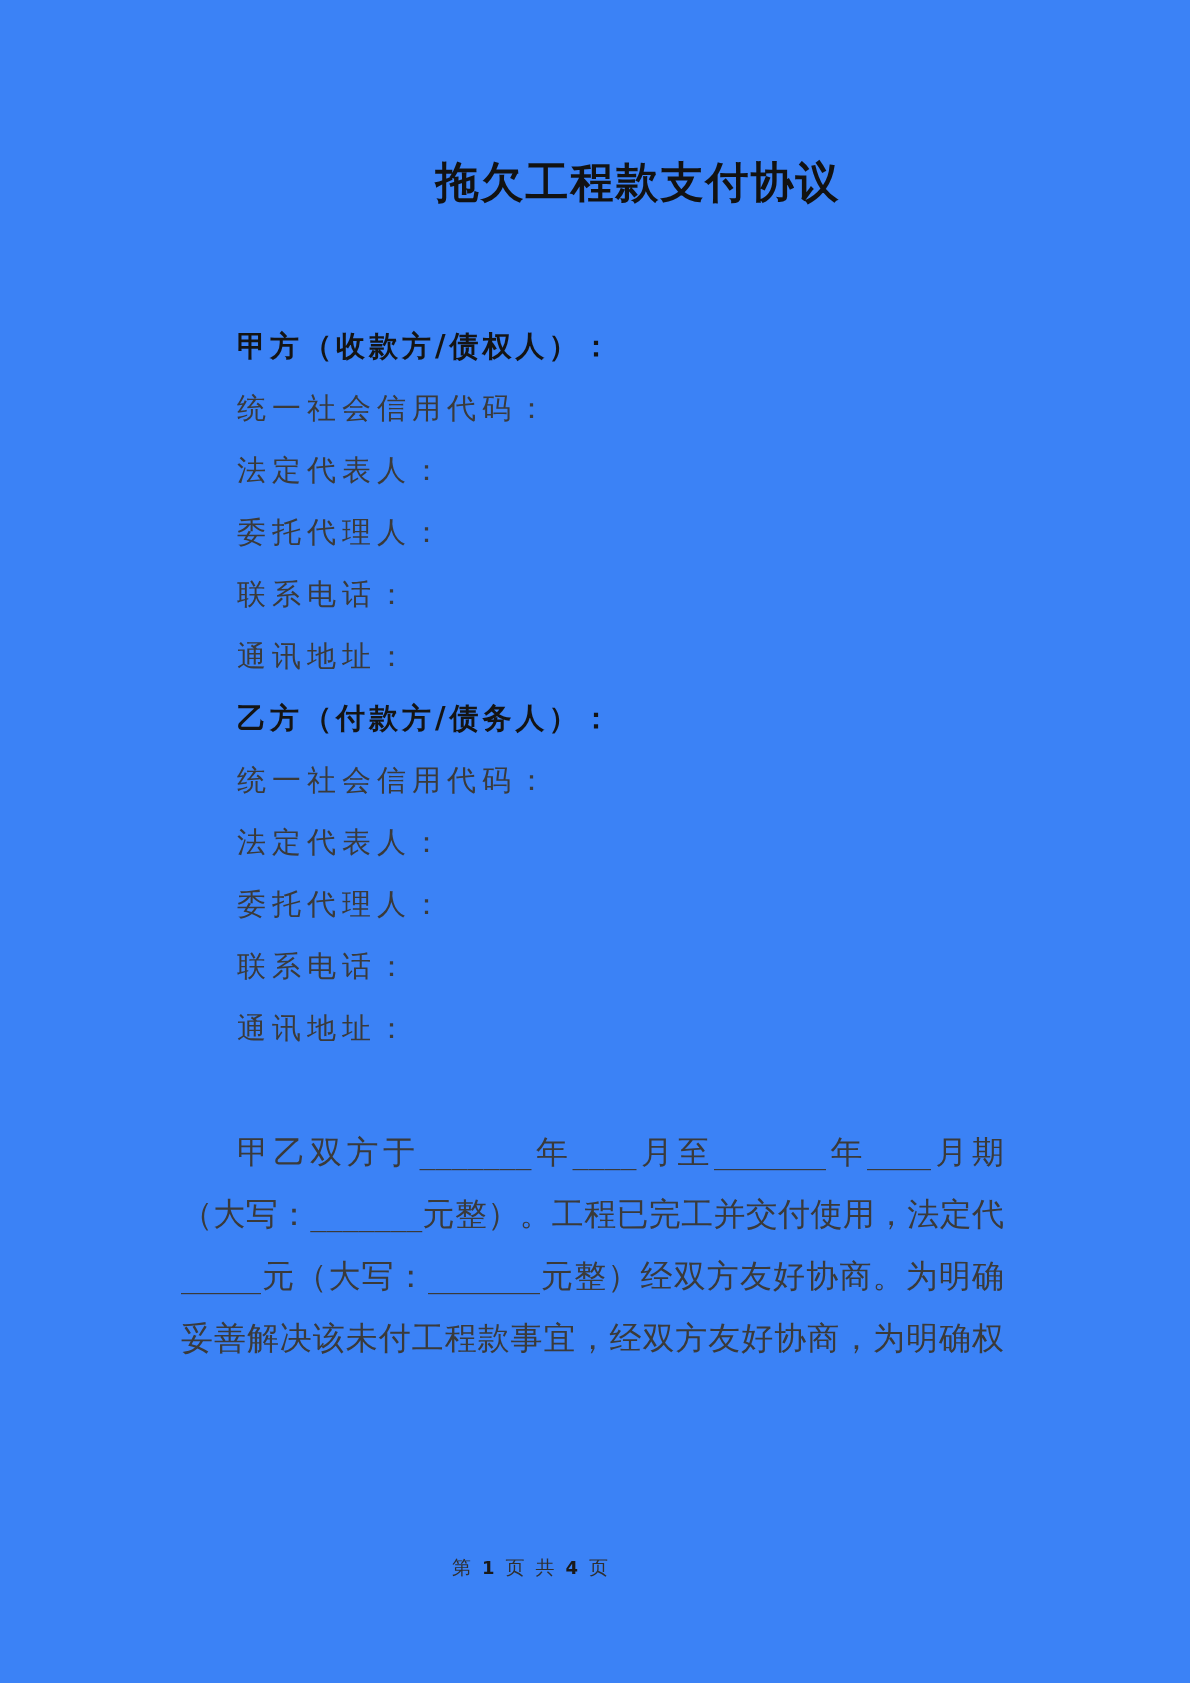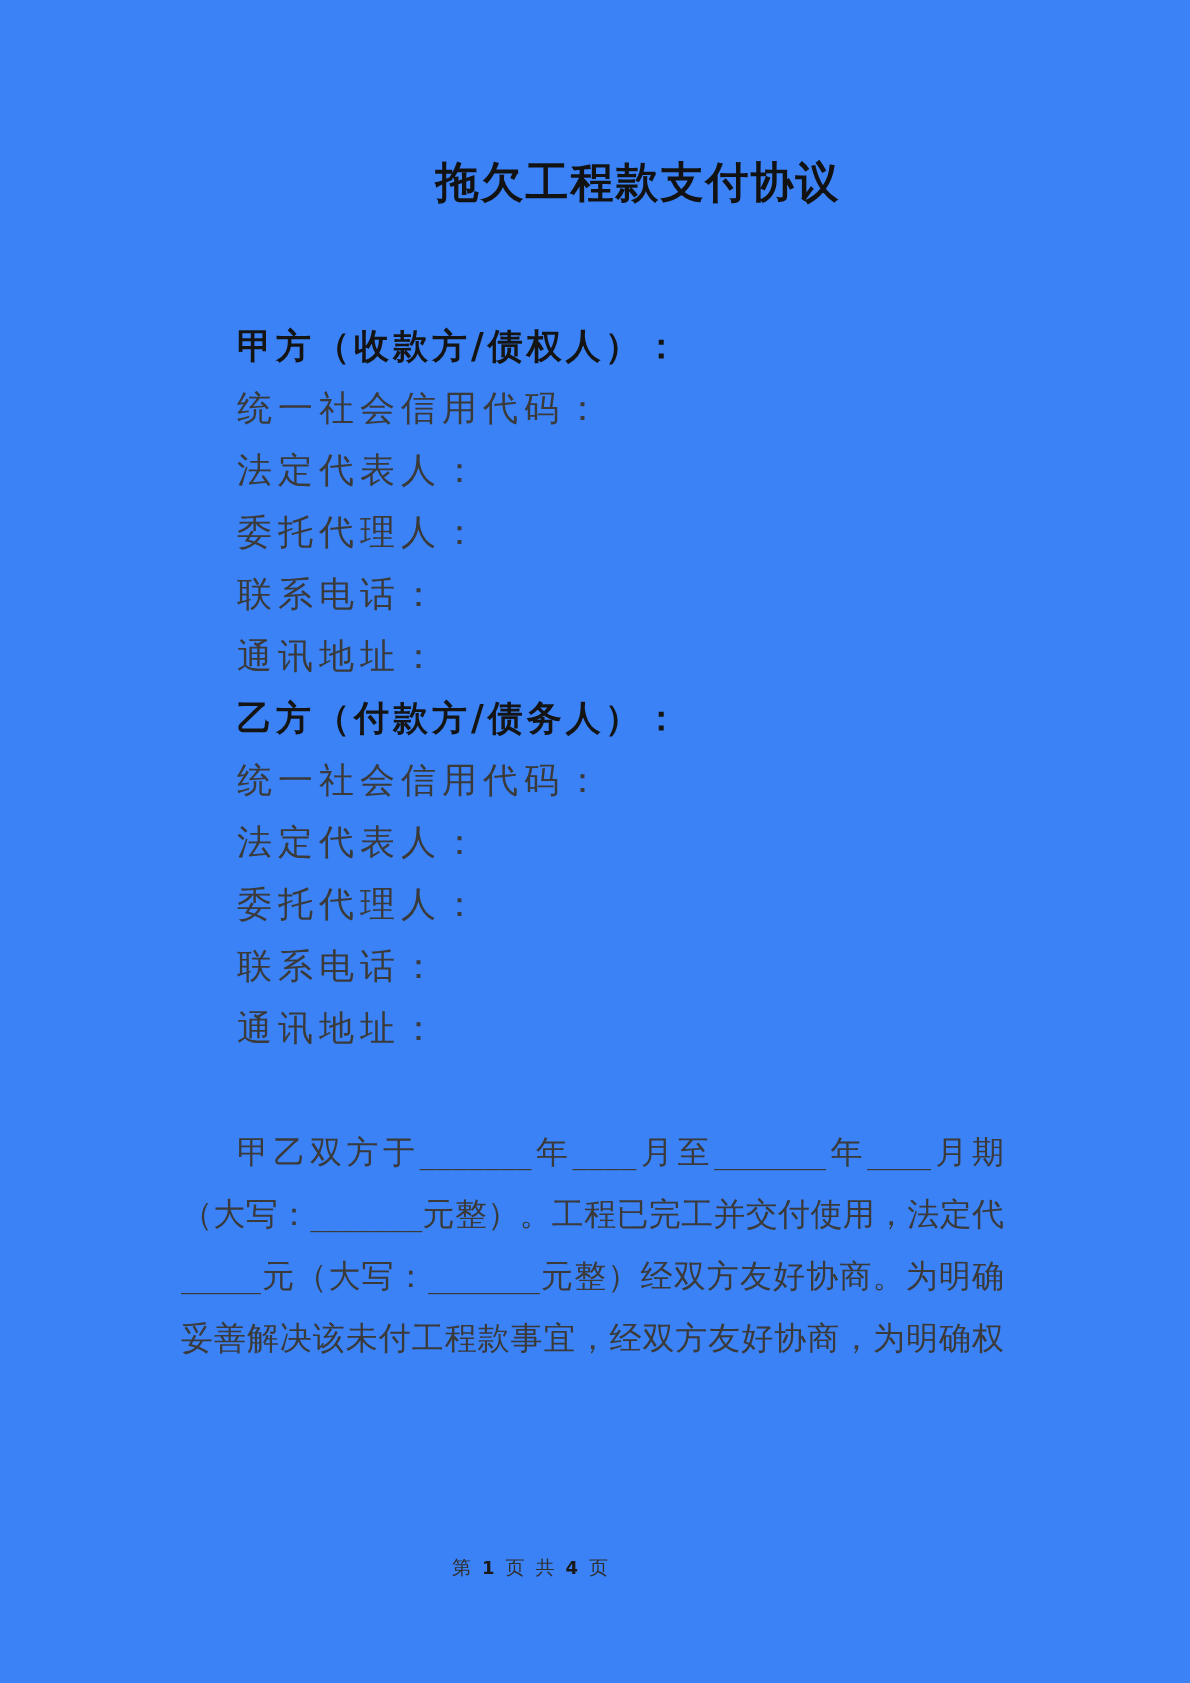--- a/index.html
+++ b/index.html
@@ -24,21 +24,21 @@
     font-weight: 700;
     color: #121212;
     text-align: center;
     text-indent: 2em;
     letter-spacing: 2px;
   }
   .content {
     padding: 97px 186px 0 181px;
   }
   .line {
-    font-size: 35px;
+    font-size: 29px;
     line-height: 62px;
     height: 62px;
     letter-spacing: 6px;
     white-space: nowrap;
     color: #3a3a3a;
   }
   .line.heading {
     font-weight: 700;
     color: #141414;
     letter-spacing: 4px;

